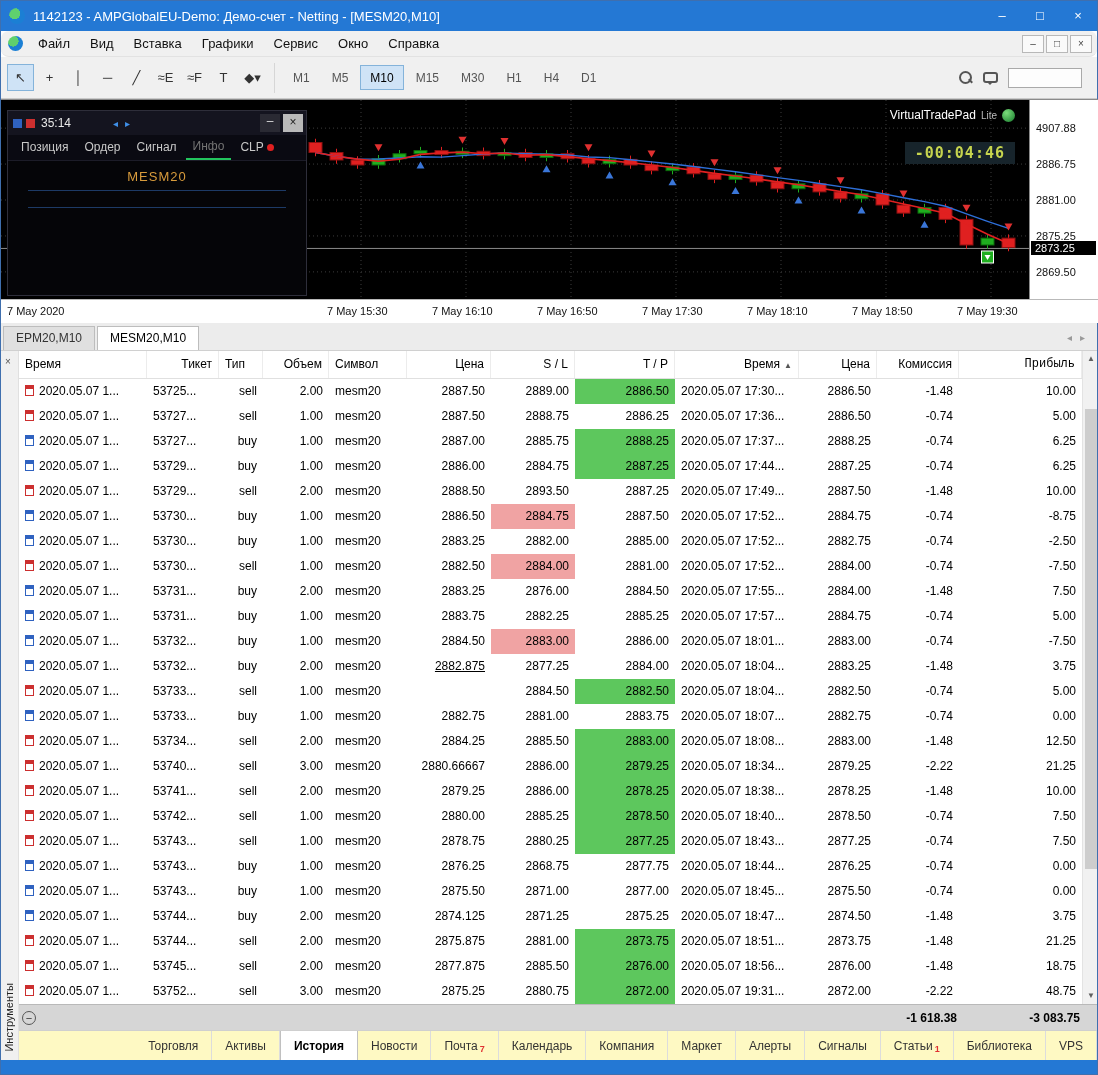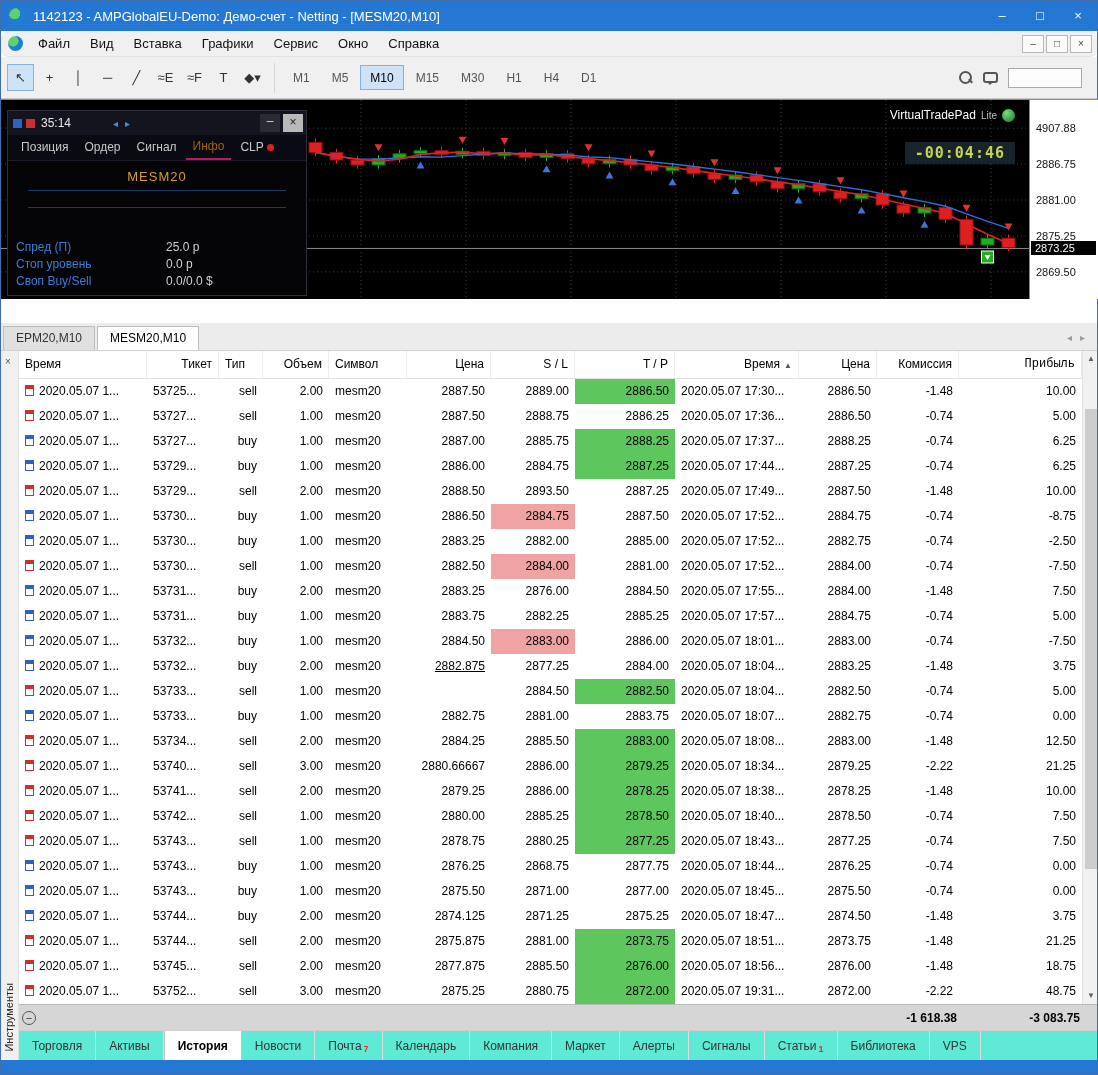--- a/index.html
+++ b/index.html
@@ -64,21 +64,21 @@
   .vtp-hicon.red  { background:#cc2f2f; }
   .vtp-time { margin-left:4px; font-size:12px; }
   .vtp-nav { margin-left:42px; color:#3f8fe8; letter-spacing:7px; font-size:10px; }
   .vtp-min { margin-left:auto; width:20px; height:18px; background:#2a2a33; color:#ddd; text-align:center;
              line-height:15px; font-size:12px; }
   .vtp-close { width:20px; height:18px; background:#b9b9b9; color:#222; text-align:center; line-height:17px;
                font-size:12px; margin-left:3px; }
   .vtp-tabs { height:26px; display:flex; align-items:center; background:#0a0a12; border-bottom:1px solid #1c1c28;
               padding:0 6px; gap:2px; }
   .vtp-tab { padding:0 7px; color:#c8c8c8; line-height:23px; font-size:12px; }
-  .vtp-tab.active { color:#a16207; border-bottom:2px solid #be185d; }
+  .vtp-tab.active { color:#737373; border-bottom:2px solid #22c55e; }
   .clp-dot { display:inline-block; width:7px; height:7px; border-radius:50%; background:#e02020; margin-left:3px; }
   .vtp-symbol { color:#d89b3c; text-align:center; margin-top:8px; font-size:13px; letter-spacing:1px; }
   .vtp-rule { height:1px; background:#1d3a66; margin:6px 20px 0 20px; }
   .vtp-rule2 { margin-top:16px; }
   .vtp-rows { position:absolute; left:8px; right:8px; bottom:5px; }
   .vtp-row { display:flex; height:17px; line-height:17px; }
   .vtp-label { color:#3b7dd8; width:150px; }
   .vtp-value { color:#cfcfcf; }
 
   
@@ -119,22 +119,22 @@
 
   .summary { height:26px; flex:0 0 26px; background:#d6d6d6; border-top:1px solid #b9b9b9; display:flex;
              align-items:center; font-size:12px; font-weight:bold; color:#000; }
   .sum-collapse { width:14px; height:14px; border:1px solid #555; border-radius:50%; line-height:12px;
                   text-align:center; font-weight:normal; font-size:11px; margin:0 8px 0 3px; color:#333; }
   .sum-item { margin-right:18px; white-space:nowrap; }
   .sum-spacer { flex:1; }
   .sum-com { width:110px; text-align:right; }
   .sum-prof { width:123px; text-align:right; margin-right:17px; }
 
-  .bottom-tabs { height:32px; flex:0 0 32px; background:#5eead4; display:flex; align-items:flex-end;
-                 border-top:1px solid #cfcfcf; }
+  .bottom-tabs { height:32px; flex:0 0 32px; background:#fef9c3; display:flex; align-items:flex-end;
+                 border-top:1px solid #cfcfcf;justify-content:flex-end; }
   .btab { padding:0 13px; height:31px; line-height:30px; font-size:12px; color:#333;
           border-right:1px solid #dcdcdc; white-space:nowrap; }
   .btab.active { background:#fff; font-weight:bold; color:#000; border-left:1px solid #c0c0c0;
                  border-right:1px solid #c0c0c0; }
   .badge { color:#e03030; font-size:9px; vertical-align:-2px; margin-left:2px; font-weight:bold; }
 
   .bottom-bar { height:14px; flex:0 0 14px; background:#2478d4; }
 
   
   .mag-icon { position:relative; width:14px; height:14px; display:inline-block; }
@@ -340,44 +340,40 @@
         <div class="vtp-tabs">
             <span class="vtp-tab">Позиция</span>
             <span class="vtp-tab">Ордер</span>
             <span class="vtp-tab">Сигнал</span>
             <span class="vtp-tab active">Инфо</span>
             <span class="vtp-tab">CLP<span class="clp-dot"></span></span>
           </div>
         <div class="vtp-symbol">MESM20</div>
         <div class="vtp-rule"></div>
         <div class="vtp-rule vtp-rule2"></div>
-        <div class="vtp-rows">
-            <div class="vtp-row">
-              <span class="vtp-label">Спред (П)</span>
-              <span class="vtp-value">25.0 p</span>
-            </div>
-            <div class="vtp-row">
-              <span class="vtp-label">Стоп уровень</span>
-              <span class="vtp-value">0.0 p</span>
-            </div>
-            <div class="vtp-row">
-              <span class="vtp-label">Своп Buy/Sell</span>
-              <span class="vtp-value">0.0/0.0 $</span>
-            </div>
-          </div>
       </div>
     </div>
 
     <div class="paxis">
       <span class="price-tag" style="top: 141.438px;">2873.25</span>
     <span class="paxis-label" style="top: 22.125px;">4907.88</span>
         <span class="paxis-label" style="top: 58.0625px;">2886.75</span>
         <span class="paxis-label" style="top: 94px;">2881.00</span>
         <span class="paxis-label" style="top: 129.938px;">2875.25</span>
         <span class="paxis-label" style="top: 165.875px;">2869.50</span>
+      </div>
+    <div class="taxis">
+        <span style="left: 6px;">7 May 2020</span>
+        <span style="left: 326px;">7 May 15:30</span>
+        <span style="left: 431px;">7 May 16:10</span>
+        <span style="left: 536px;">7 May 16:50</span>
+        <span style="left: 641px;">7 May 17:30</span>
+        <span style="left: 746px;">7 May 18:10</span>
+        <span style="left: 851px;">7 May 18:50</span>
+        <span style="left: 956px;">7 May 19:30</span>
       </div>
   </div>
 
   <div class="chart-tabs">
     <span style="display:flex">
         <span class="ctab">EPM20,M10</span>
         <span class="ctab active">MESM20,M10</span>
       </span>
     <span class="ct-nav">
       <span>◂</span>

